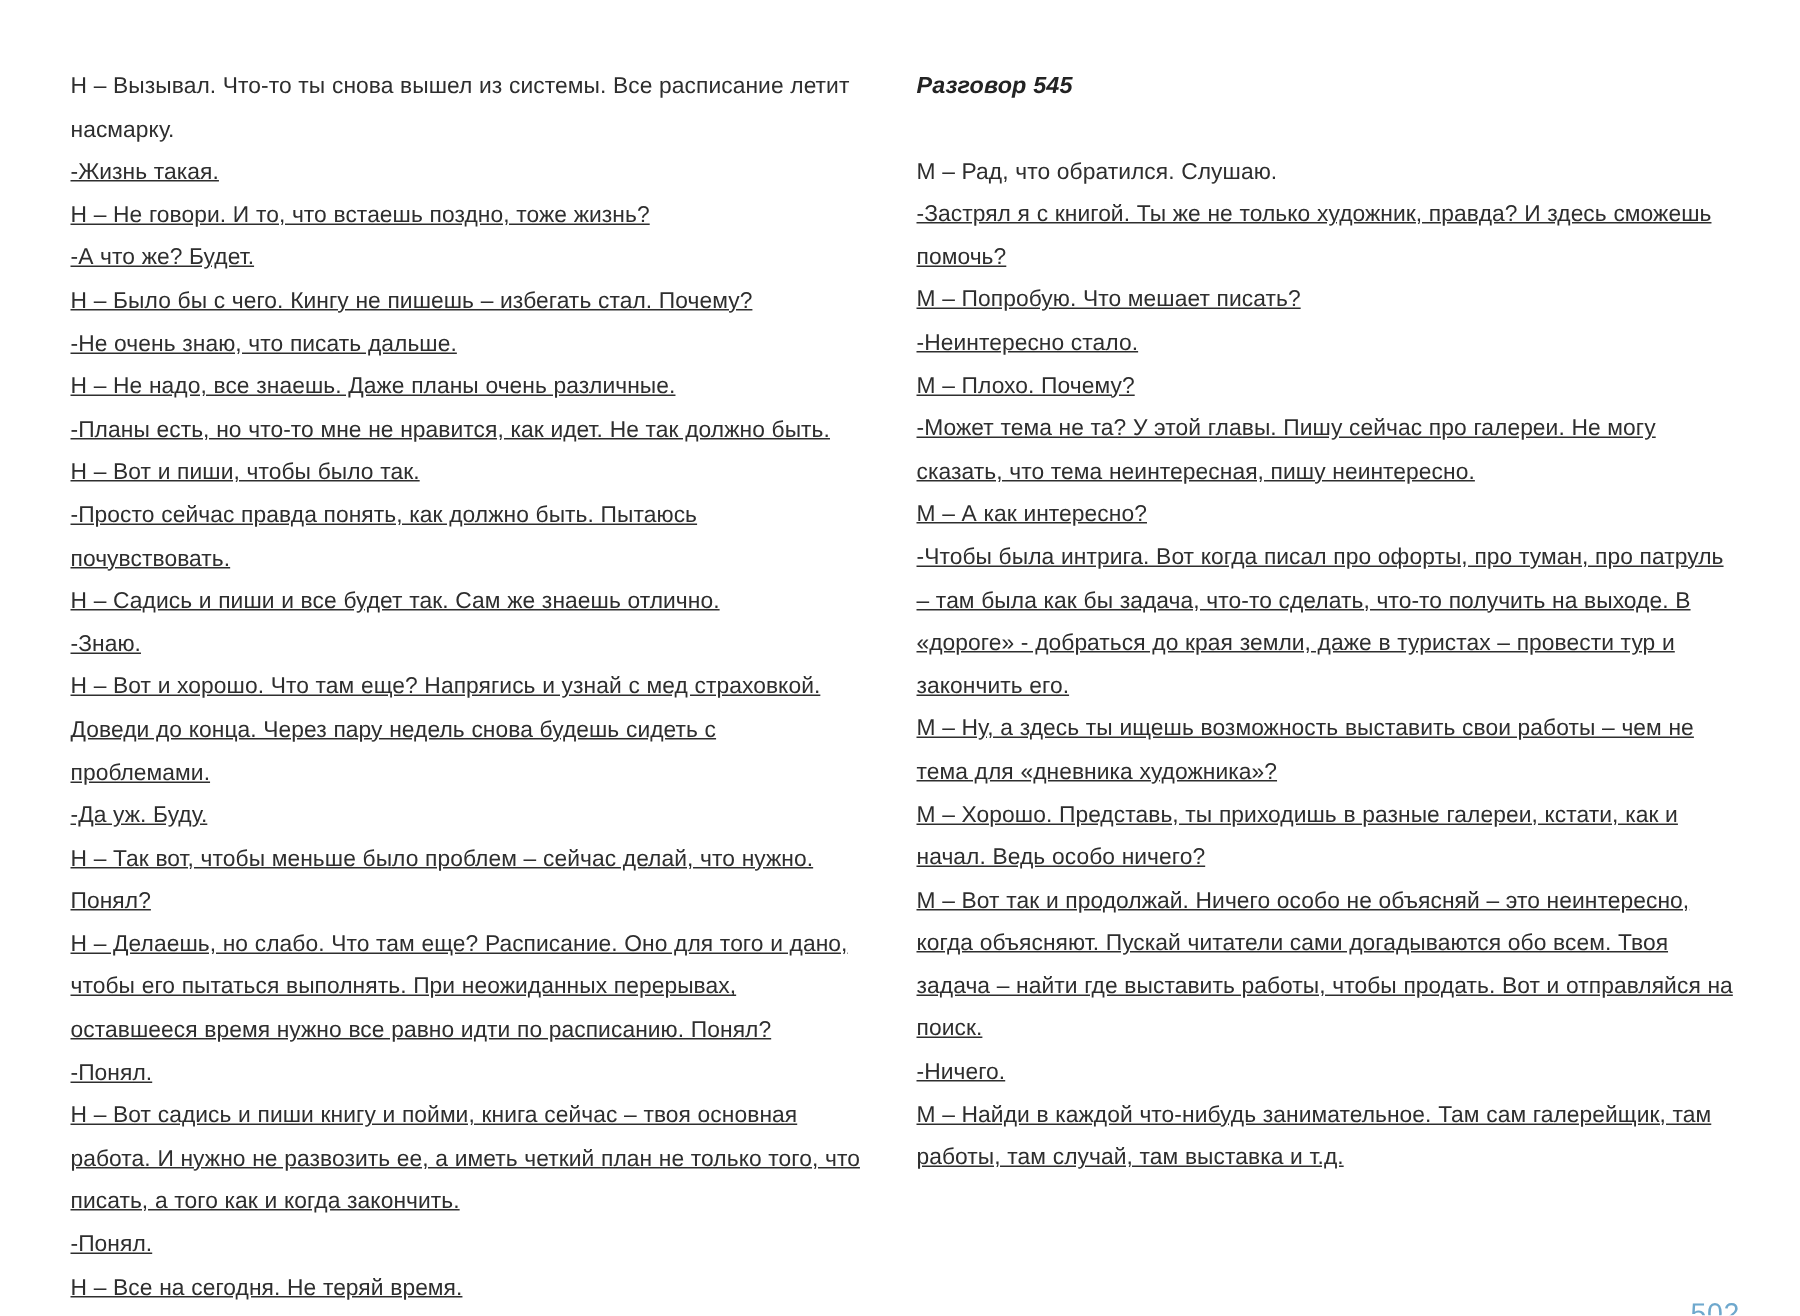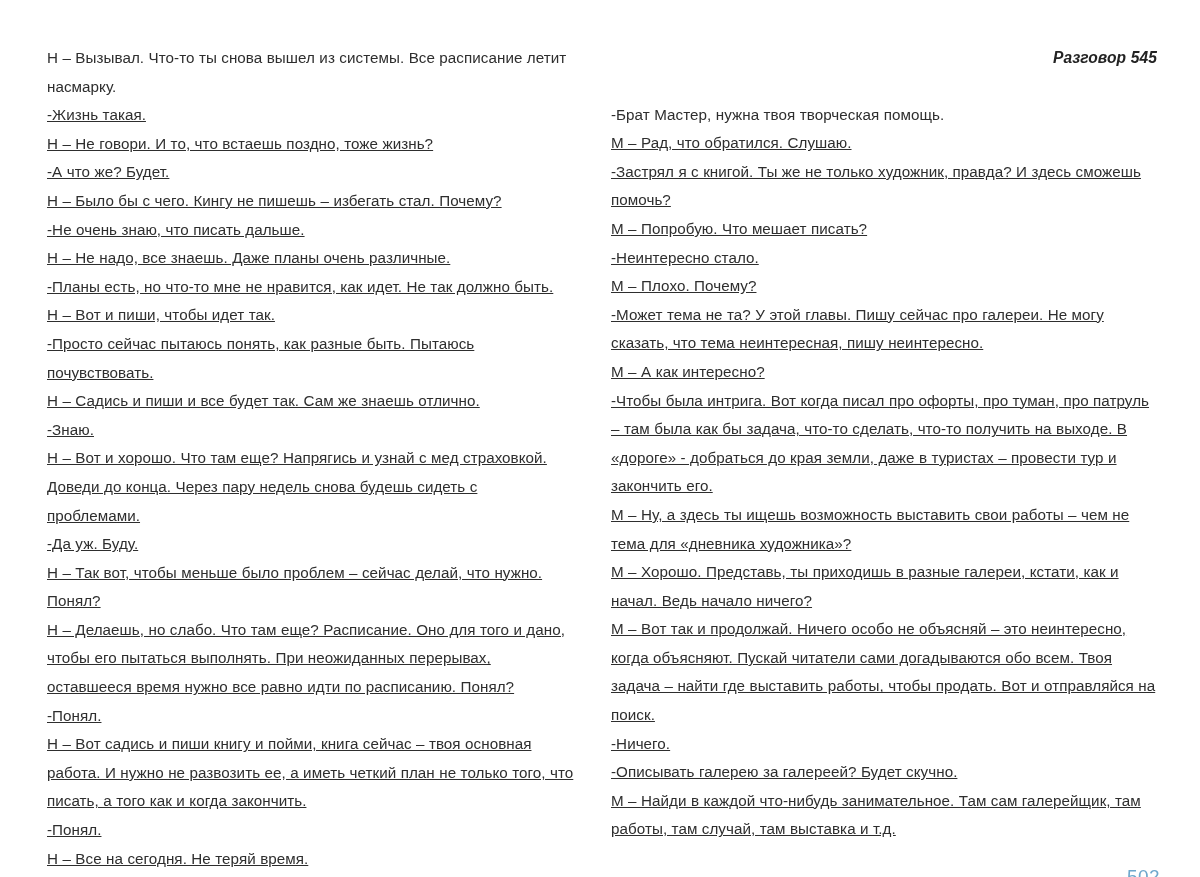--- a/index.html
+++ b/index.html
@@ -43,21 +43,20 @@
     -webkit-font-smoothing: antialiased;
   }
   .heading {
     font-size: 15.6px;
     line-height: 28.6px;
     font-weight: bold;
     font-style: italic;
     margin: 0 0 28px 0;
     color: #232323;
     letter-spacing: 0.1px;
-    text-align: right;
   }
   #page-number {
     position: absolute;
     left: 1127px;
     top: 867px;
     font-size: 19px;
     line-height: 20px;
     color: #6ea8cd;
     letter-spacing: 0.4px;
   }
@@ -71,52 +70,50 @@
   <div class="column" id="col-left">
     <div id="left-lines">
         <p class="para">Н – Вызывал. Что-то ты снова вышел из системы. Все расписание летит насмарку.</p>
         <p class="para">-Жизнь такая.</p>
         <p class="para">Н – Не говори. И то, что встаешь поздно, тоже жизнь?</p>
         <p class="para">-А что же? Будет.</p>
         <p class="para">Н – Было бы с чего. Кингу не пишешь – избегать стал. Почему?</p>
         <p class="para">-Не очень знаю, что писать дальше.</p>
         <p class="para">Н – Не надо, все знаешь. Даже планы очень различные.</p>
         <p class="para">-Планы есть, но что-то мне не нравится, как идет. Не так должно быть.</p>
-        <p class="para">Н – Вот и пиши, чтобы идет так.</p>
-        <p class="para">-Просто сейчас пытаюсь понять, как разные быть. Пытаюсь почувствовать.</p>
+        <p class="para">Н – Вот и пиши, чтобы было так.</p>
+        <p class="para">-Просто сейчас правда понять, как должно быть. Пытаюсь почувствовать.</p>
         <p class="para">Н – Садись и пиши и все будет так. Сам же знаешь отлично.</p>
         <p class="para">-Знаю.</p>
         <p class="para">Н – Вот и хорошо. Что там еще? Напрягись и узнай с мед страховкой. Доведи до конца. Через пару недель снова будешь сидеть с проблемами.</p>
         <p class="para">-Да уж. Буду.</p>
         <p class="para">Н – Так вот, чтобы меньше было проблем – сейчас делай, что нужно. Понял?</p>
         <p class="para">Н – Делаешь, но слабо. Что там еще? Расписание. Оно для того и дано, чтобы его пытаться выполнять. При неожиданных перерывах, оставшееся время нужно все равно идти по расписанию. Понял?</p>
         <p class="para">-Понял.</p>
         <p class="para">Н – Вот садись и пиши книгу и пойми, книга сейчас – твоя основная работа. И нужно не развозить ее, а иметь четкий план не только того, что писать, а того как и когда закончить.</p>
         <p class="para">-Понял.</p>
         <p class="para">Н – Все на сегодня. Не теряй время.</p>
       </div>
 
   </div>
 
   <div class="column" id="col-right">
     <p class="heading">Разговор 545</p>
     <div id="right-lines">
-        <p class="para">-Брат Мастер, нужна твоя творческая помощь.</p>
         <p class="para">М – Рад, что обратился. Слушаю.</p>
         <p class="para">-Застрял я с книгой. Ты же не только художник, правда? И здесь сможешь помочь?</p>
         <p class="para">М – Попробую. Что мешает писать?</p>
         <p class="para">-Неинтересно стало.</p>
         <p class="para">М – Плохо. Почему?</p>
         <p class="para">-Может тема не та? У этой главы. Пишу сейчас про галереи. Не могу сказать, что тема неинтересная, пишу неинтересно.</p>
         <p class="para">М – А как интересно?</p>
         <p class="para">-Чтобы была интрига. Вот когда писал про офорты, про туман, про патруль – там была как бы задача, что-то сделать, что-то получить на выходе. В «дороге» - добраться до края земли, даже в туристах – провести тур и закончить его.</p>
         <p class="para">М – Ну, а здесь ты ищешь возможность выставить свои работы – чем не тема для «дневника художника»?</p>
-        <p class="para">М – Хорошо. Представь, ты приходишь в разные галереи, кстати, как и начал. Ведь начало ничего?</p>
+        <p class="para">М – Хорошо. Представь, ты приходишь в разные галереи, кстати, как и начал. Ведь особо ничего?</p>
         <p class="para">М – Вот так и продолжай. Ничего особо не объясняй – это неинтересно, когда объясняют. Пускай читатели сами догадываются обо всем. Твоя задача – найти где выставить работы, чтобы продать. Вот и отправляйся на поиск.</p>
         <p class="para">-Ничего.</p>
-        <p class="para">-Описывать галерею за галереей? Будет скучно.</p>
         <p class="para">М – Найди в каждой что-нибудь занимательное. Там сам галерейщик, там работы, там случай, там выставка и т.д.</p>
       </div>
   </div>
 
   <div id="page-number">502</div>
 
 </div>
 
 </body></html>

